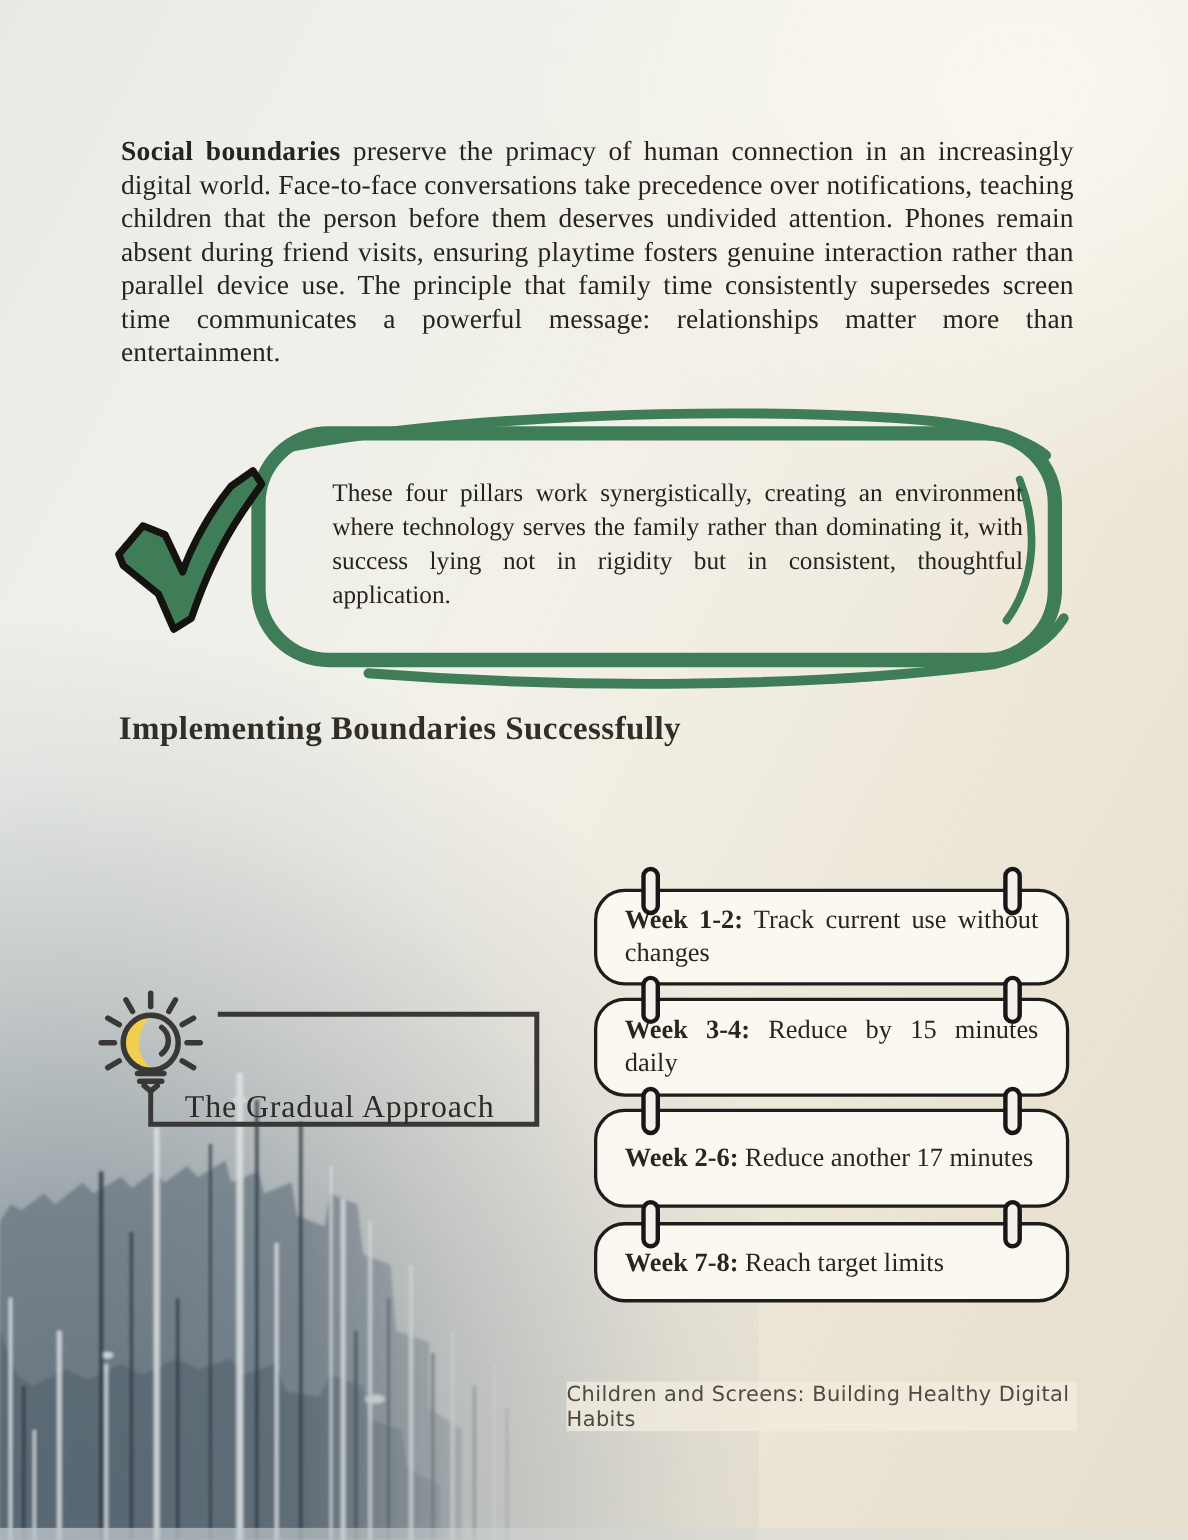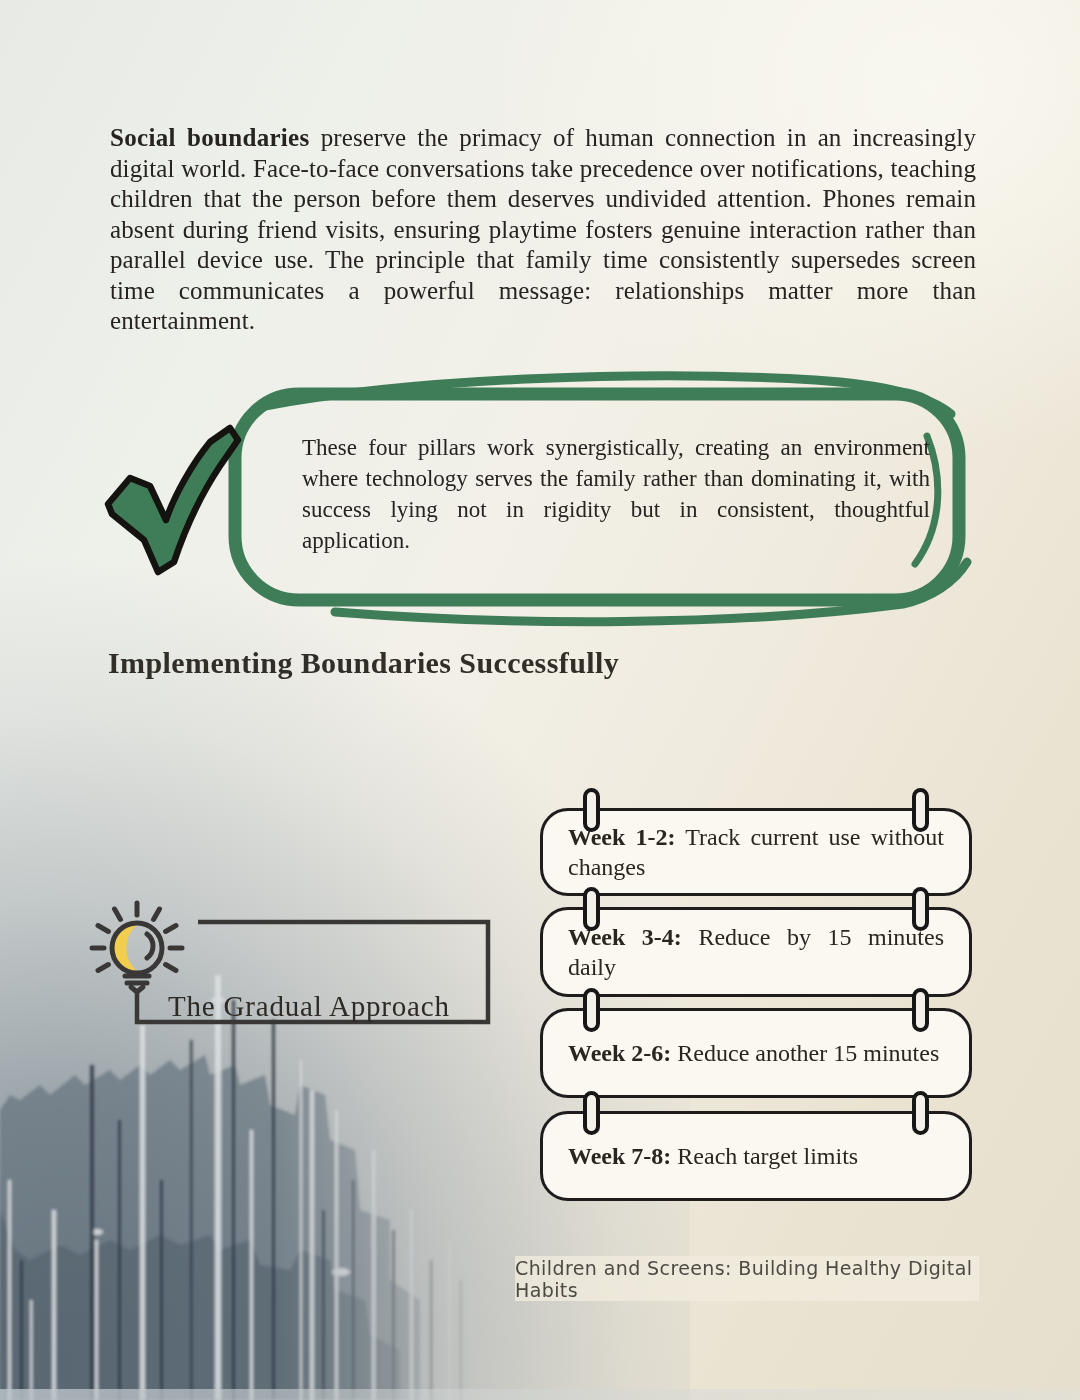--- a/index.html
+++ b/index.html
@@ -55,21 +55,21 @@
   }
   
   .timeline{ position:absolute; left:540px; top:785px; width:432px;margin-top:23px; }
   .card{
     position:relative; box-sizing:border-box; width:432px;
     border:3.5px solid var(--card-border,#1e1c1c); border-radius:28px;
     background:#faf8f1; margin-bottom:11px;
     display:flex; align-items:center; padding:8px 25px;
   }
   .card p{ margin:0; font-size:24px; line-height:30px; text-align:justify; color:#29251f; }
-  .card-1{ height:88px; } .card-2{ height:90px; } .card-3{ height:90px; margin-bottom:13px;} .card-4{ height:90px; }
+  .card-1{ height:88px; } .card-2{ height:90px; } .card-3{ height:90px; margin-bottom:13px;} .card-4{ height:73px; }
   .stitch{
     position:absolute; top:-23px; width:9px; height:36px;
     border:4.5px solid #181717; border-radius:9px; background:#f3f1e9;
   }
   .stitch.left{ left:40px; } .stitch.right{ right:40px; }
   
   .footer-band{
     position:absolute; left:515px; top:1256px; width:464px; height:45px;
     background:rgba(241,236,222,.78); display:flex; align-items:center; justify-content:flex-end;
   }
@@ -194,21 +194,21 @@
       <span class="stitch left"></span>
       <span class="stitch right"></span>
       <p><strong>Week 3-4:</strong>
          <span>Reduce by 15 minutes daily</span></p>
     </div>
 
     <div class="card card-3">
       <span class="stitch left"></span>
       <span class="stitch right"></span>
       <p><strong>Week 2-6:</strong>
-         <span>Reduce another 15 minutes</span></p>
+         <span>Reduce another 17 minutes</span></p>
     </div>
 
     <div class="card card-4">
       <span class="stitch left"></span>
       <span class="stitch right"></span>
       <p><strong>Week 7-8:</strong>
          <span>Reach target limits</span></p>
     </div>
 
   </div>

